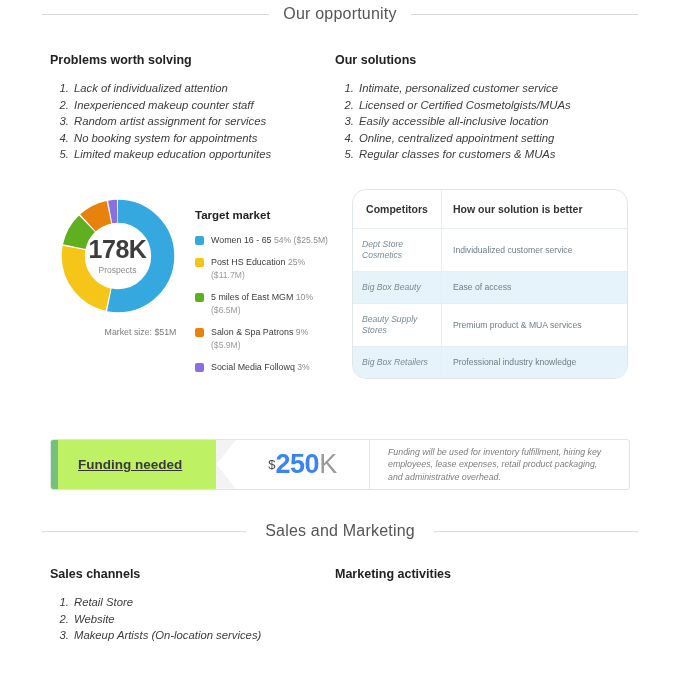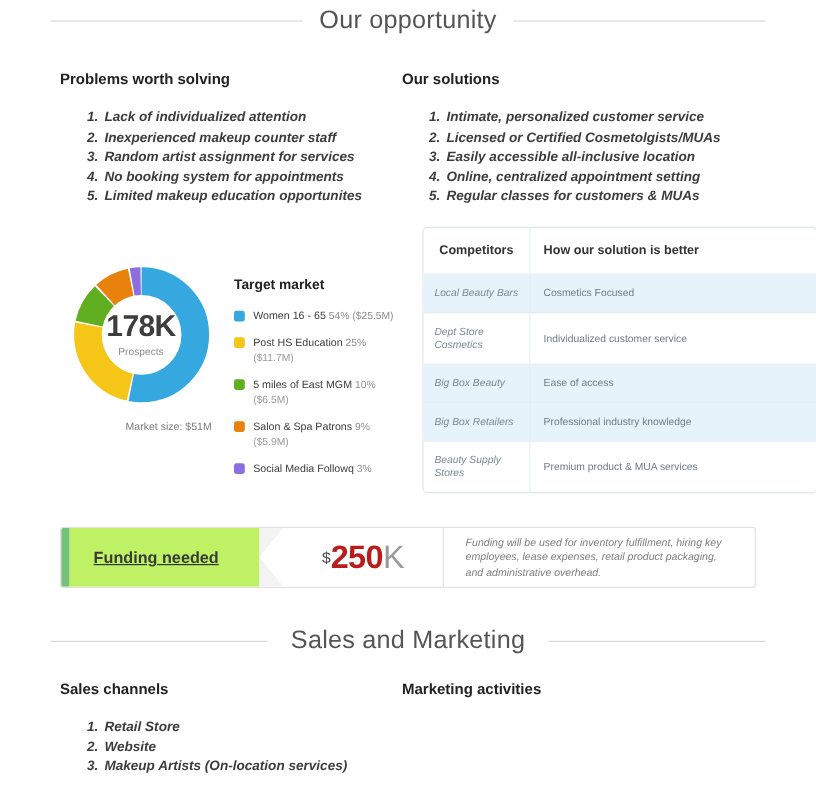--- a/index.html
+++ b/index.html
@@ -15,32 +15,32 @@
   
   .section-head{
     display:flex;align-items:center;
     gap:14px;
     padding:0 42px;
     box-sizing:border-box;
     width:100%;
   }
   .section-head .rule{flex:1;height:1px;background:#d8d8d8;}
   .section-head .stitle{
-    font-size:21px;color:#555;font-weight:400;white-space:nowrap;
+    font-size:16px;color:#555;font-weight:400;white-space:nowrap;
     letter-spacing:.2px;
   }
 
   
   .cols{display:flex;padding:0 50px;box-sizing:border-box;}
   .col{width:285px;}
   .col-head{
     font-size:12.5px;font-weight:bold;color:#222;margin-bottom:13px;
   }
   ol.list{
-    margin:17px;padding:0 0 0 18px;list-style:decimal;font-weight:bold;
+    margin:4px;padding:0 0 0 18px;list-style:decimal;
   }
   ol.list li{
     font-style:italic;font-size:11.3px;color:#3c3c3c;
     line-height:16.6px;
     padding-left:2px;
   }
 
   
   .market-row{display:flex;padding:0 50px;box-sizing:border-box;}
   .donut-wrap{width:135px;display:flex;flex-direction:column;align-items:center;}
@@ -60,22 +60,22 @@
   .swatch{
     width:9px;height:9px;border-radius:2px;flex:none;margin-top:2px;margin-right:7px;
   }
   .legend-text{font-size:8.6px;line-height:12.5px;color:#4a4a4a;}
   .legend-text .nm{font-size:8.9px;color:#3b3b3b;}
   .legend-text .pc{color:#8d8d8d;}
   .legend-text .amt{display:block;color:#9a9a9a;}
 
   
   .table-card{
-    position:absolute;left:352px;top:184px;width:329px;
-    border:1px solid #dfe6ea;border-radius:4px;background:#fff;
+    position:absolute;left:352px;top:184px;width:276px;
+    border:1px solid #dfe6ea;border-radius:14px;background:#fff;
     box-sizing:border-box;overflow:hidden;
   }
   .trow{display:flex;border-bottom:1px solid #e7eef2;}
   .trow:last-child{border-bottom:none;}
   .tc-left{width:89px;flex:none;padding:10px 9px;box-sizing:border-box;border-right:1px solid #e7eef2;display:flex;align-items:center;}
   .tc-right{flex:1;padding:10px 11px;box-sizing:border-box;display:flex;align-items:center;}
   .thead .tc-left,.thead .tc-right{padding-top:13px;padding-bottom:13px;}
   .thead .tc-left{justify-content:center;}
   .th-text{font-size:10.5px;font-weight:bold;color:#333;}
   .trow.alt{background:#e6f3fb;}
@@ -100,21 +100,21 @@
                linear-gradient(to top right,#f3f3f3 49.6%,transparent 50%);
     background-size:100% 50.2%;
     background-position:top left,bottom left;
     background-repeat:no-repeat;
   }
   .fund-amount{
     width:133px;flex:none;display:flex;align-items:center;justify-content:center;
     border-right:1px solid #e4e4e4;
   }
   .fund-amount .cur{font-size:13px;color:#4a4a4a;vertical-align:super;font-weight:normal;}
-  .fund-amount .num{font-size:27px;font-weight:bold;color:#b91c1c;letter-spacing:-.5px;}
+  .fund-amount .num{font-size:27px;font-weight:bold;color:#3b82f6;letter-spacing:-.5px;}
   .fund-amount .unit{font-size:27px;color:#9a9a9a;font-weight:normal;letter-spacing:-.5px;}
   .fund-note{
     flex:1;display:flex;align-items:center;padding:0 18px;box-sizing:border-box;
   }
   .fund-note .txt{font-size:8.8px;font-style:italic;color:#7d7d7d;line-height:12.5px;}
 </style>
 </head>
 <body>
 
 <div class="page">
@@ -198,58 +198,50 @@
   <div class="table-card">
     <div class="trow thead">
       <div class="tc-left">
         <span class="th-text">Competitors</span>
       </div>
       <div class="tc-right">
         <span class="th-text">How our solution is better</span>
       </div>
     </div>
     <div id="table-body">
+        <div class="trow">
+          <div class="tc-left">
+            <span class="comp-name">Dept Store Cosmetics</span>
+          </div>
+          <div class="tc-right">
+            <span class="comp-sol">Individualized customer service</span>
+          </div>
+        </div>
         <div class="trow alt">
           <div class="tc-left">
-            <span class="comp-name">Local Beauty Bars</span>
-          </div>
-          <div class="tc-right">
-            <span class="comp-sol">Cosmetics Focused</span>
+            <span class="comp-name">Big Box Beauty</span>
+          </div>
+          <div class="tc-right">
+            <span class="comp-sol">Ease of access</span>
           </div>
         </div>
         <div class="trow">
           <div class="tc-left">
-            <span class="comp-name">Dept Store Cosmetics</span>
-          </div>
-          <div class="tc-right">
-            <span class="comp-sol">Individualized customer service</span>
+            <span class="comp-name">Beauty Supply Stores</span>
+          </div>
+          <div class="tc-right">
+            <span class="comp-sol">Premium product &amp; MUA services</span>
           </div>
         </div>
         <div class="trow alt">
           <div class="tc-left">
-            <span class="comp-name">Big Box Beauty</span>
-          </div>
-          <div class="tc-right">
-            <span class="comp-sol">Ease of access</span>
-          </div>
-        </div>
-        <div class="trow alt">
-          <div class="tc-left">
             <span class="comp-name">Big Box Retailers</span>
           </div>
           <div class="tc-right">
             <span class="comp-sol">Professional industry knowledge</span>
-          </div>
-        </div>
-        <div class="trow">
-          <div class="tc-left">
-            <span class="comp-name">Beauty Supply Stores</span>
-          </div>
-          <div class="tc-right">
-            <span class="comp-sol">Premium product &amp; MUA services</span>
           </div>
         </div>
       </div>
   </div>
 
   <div class="funding">
     <div class="fund-accent"></div>
     <div class="fund-label">
       <span class="txt">Funding needed</span>
     </div>

